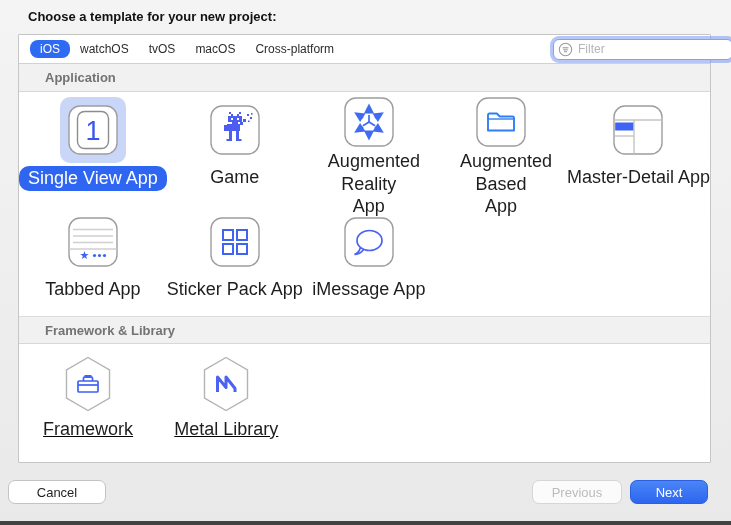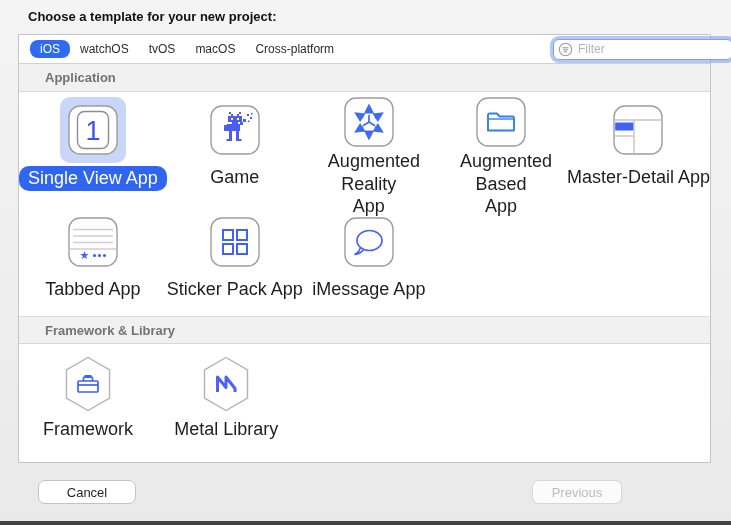--- a/index.html
+++ b/index.html
@@ -45,29 +45,29 @@
   .cell.selected .iconholder { background:#c9d6f8; }
   .hexcell .iconholder { height:62px; }
   .label {
     margin-top:3px; font-size:18px; color:#1e1e1e; text-align:center; line-height:1.25;
     white-space:nowrap;
   }
   .label.wrap2 { white-space:normal; max-width:82px; }
   .cell.selected .label { background:#2e66f2; color:#fff; border-radius:10px; padding:1px 9px; font-weight:500; white-space:nowrap; }
 
   .grid.fw { grid-template-columns:repeat(5,1fr); }
-  .grid.fw .cell { height:116px; padding-top:9px; }
+  .grid.fw .cell { height:116px; padding-top:9px;text-decoration:underline; }
 
   .footer { position:absolute; left:0; top:480px; width:731px; height:32px; }
   .btn {
     position:absolute; height:24px; border-radius:7px; font-size:13px;
     font-family:"Liberation Sans", sans-serif;
     display:flex; align-items:center; justify-content:center; cursor:default;
   }
-  .btn-cancel { left:38px; width:98px; background:#fff; border:1px solid #c3c3c3; color:#1e1e1e; }
+  .btn-cancel { left:8px; width:98px; background:#fff; border:1px solid #c3c3c3; color:#1e1e1e; }
   .btn-prev { left:532px; width:90px; background:#fbfbfb; border:1px solid #d6d6d6; color:#bcbcbc; }
   .btn-next { left:630px; width:78px; background:linear-gradient(#4b85f6,#2d66f0); border:1px solid #2a5fe4; color:#fff; font-weight:500; }
   .bottomstrip { position:absolute; left:0; bottom:0; width:731px; height:4px; background:#424242; }
   svg { display:block; }
 </style>
 </head>
 <body>
 
 <div class="title">Choose a template for your new project:</div>
 
@@ -274,15 +274,16 @@
 
     <div class="cell"></div>
     <div class="cell"></div>
   </div>
 
 </div>
 
 <div class="footer">
   <div class="btn btn-cancel">Cancel</div>
   <div class="btn btn-prev">Previous</div>
+  <div class="btn btn-next">Next</div>
 </div>
 
 <div class="bottomstrip"></div>
 
 </body></html>

